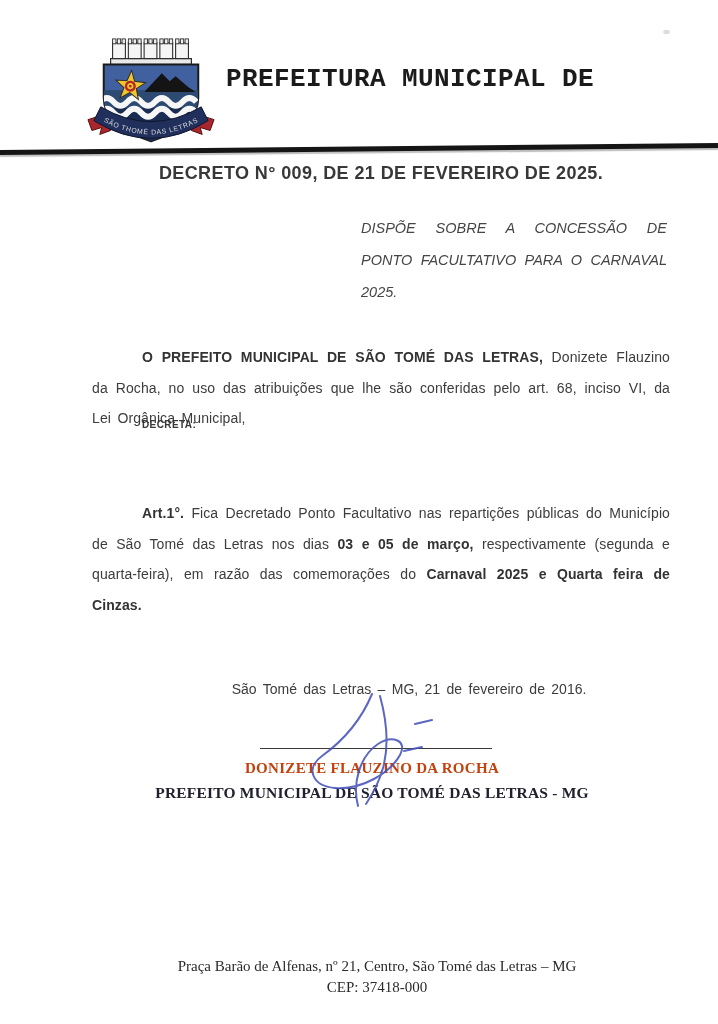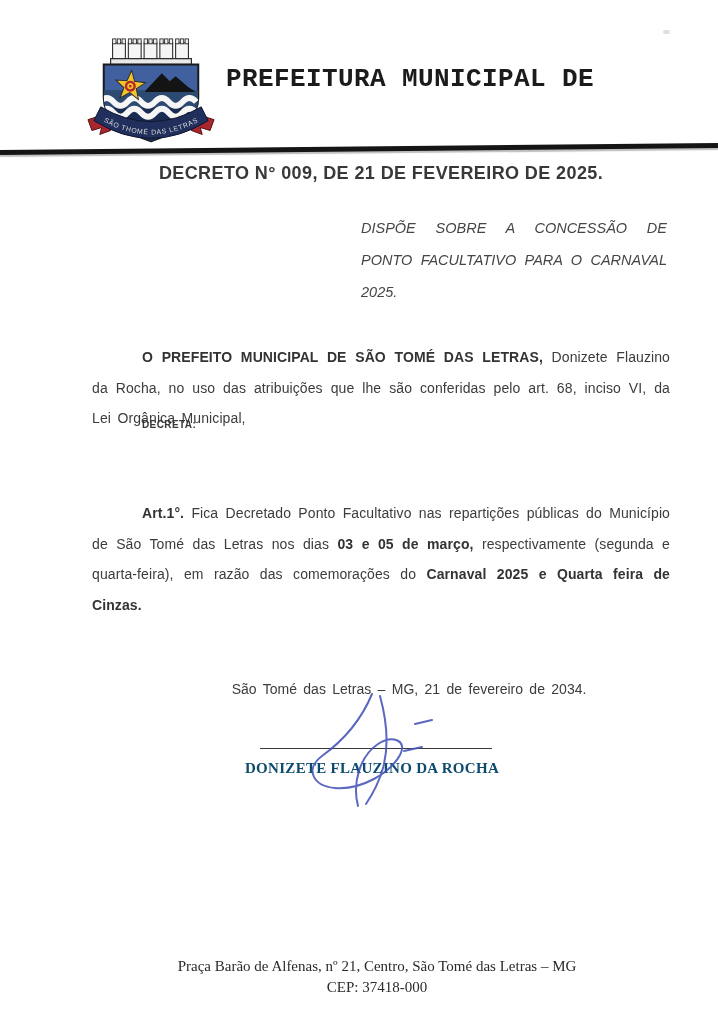--- a/index.html
+++ b/index.html
@@ -58,21 +58,21 @@
   }
   
   .sig-ink{position:absolute;left:295px;top:686px;width:166px;height:128px;z-index:3;}
   .sig-rule{
     position:absolute;left:260px;top:748px;width:232px;height:0;
     border-top:1.6px solid #3a3a3a;
   }
   .sig-name{
     position:absolute;left:92px;top:760px;width:560px;text-align:center;
     font-family:"Liberation Serif","DejaVu Serif",serif;
-    font-weight:bold;font-size:15px;color:#0c4a6e;letter-spacing:0.3px;
+    font-weight:bold;font-size:15px;color:#c2410c;letter-spacing:0.3px;
   }
   .sig-role{
     position:absolute;left:92px;top:784px;width:560px;text-align:center;
     font-family:"Liberation Serif","DejaVu Serif",serif;
     font-weight:bold;font-size:15.5px;color:#20202e;letter-spacing:0.2px;
   }
   
   .footer{
     position:absolute;left:20px;top:956px;width:714px;text-align:center;
     font-family:"Liberation Serif","DejaVu Serif",serif;
@@ -162,32 +162,33 @@
     <span class="bold">O PREFEITO MUNICIPAL DE SÃO TOMÉ DAS LETRAS,</span><span> Donizete Flauzino da Rocha, no uso das atribuições que lhe são conferidas pelo art. 68, inciso VI, da Lei Orgânica Municipal,</span>
   </p>
 
   <div class="decreta">DECRETA:</div>
 
   <p class="para indent article-1">
     <span class="bold">Art.1°.</span><span> Fica Decretado Ponto Facultativo nas repartições públicas do Município de São Tomé das Letras nos dias </span><span class="bold">03 e 05 de março,</span><span> respectivamente (segunda e quarta-feira), em razão das comemorações do </span><span class="bold">Carnaval 2025 e Quarta feira de Cinzas.</span>
   </p>
 
 
-  <div class="dateline">São Tomé das Letras – MG, 21 de fevereiro de 2034.</div>
+  <div class="dateline">São Tomé das Letras – MG, 21 de fevereiro de 2016.</div>
 
   <svg class="sig-ink" viewBox="0 0 166 128" xmlns="http://www.w3.org/2000/svg">
     <g fill="none" stroke="#4553b8" stroke-width="2" stroke-linecap="round" opacity="0.88">
       <path d="M 77 8 C 65 37 45 57 27 70 C 10 82 17 100 40 102 C 67 104 95 87 105 69 C 113 54 97 49 83 58 C 65 70 57 97 63 120"></path>
       <path d="M 85 10 C 91 32 95 57 88 82 C 83 100 75 112 71 118"></path>
       <path d="M 120 38 L 137 34"></path>
       <path d="M 109 65 L 127 61"></path>
     </g>
   </svg>
 
   <div class="sig-rule"></div>
   <div class="sig-name">DONIZETE FLAUZINO DA ROCHA</div>
+  <div class="sig-role">PREFEITO MUNICIPAL DE SÃO TOMÉ DAS LETRAS - MG</div>
 
   <div class="footer">
     <div>Praça Barão de Alfenas, nº 21, Centro, São Tomé das Letras – MG</div>
     <div>CEP: 37418-000</div>
   </div>
 
 </div>
 
 </body></html>

